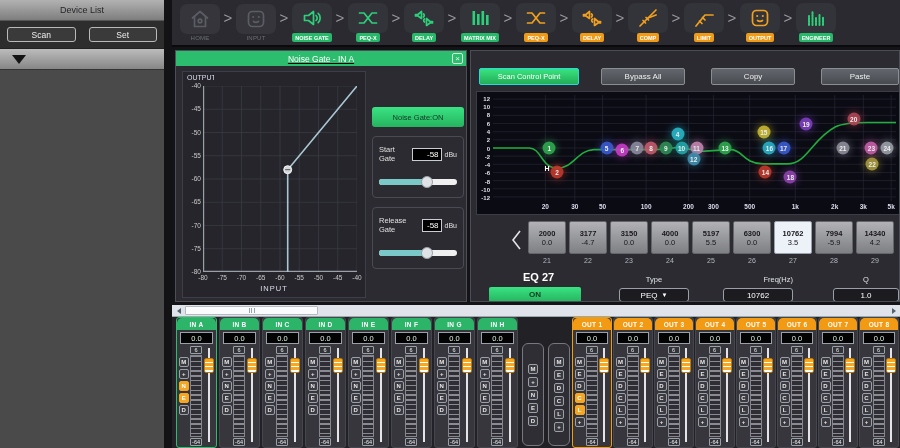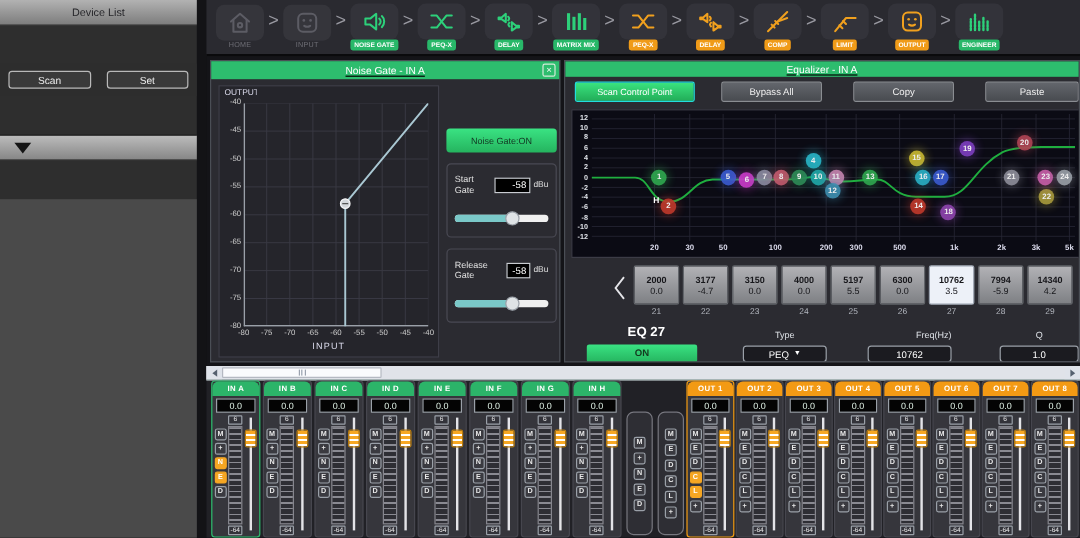--- a/index.html
+++ b/index.html
@@ -1,21 +1,21 @@
 <!DOCTYPE html>
 <html><head>
 <meta charset="utf-8">
 <style>
   * { margin:0; padding:0; box-sizing:border-box; }
   html,body { width:900px; height:448px; overflow:hidden; background:#101014;
     font-family:"Liberation Sans", sans-serif; -webkit-font-smoothing:antialiased; }
 
   
   .sidebar { position:absolute; left:0; top:0; width:172px; height:448px; background:#131316; }
-  .sb-inner { position:absolute; left:0; top:0; width:164px; height:448px; background:#2e2e2e; display:flex; flex-direction:column;gap:32px; }
+  .sb-inner { position:absolute; left:0; top:0; width:164px; height:448px; background:#2e2e2e; display:flex; flex-direction:column; }
   .sb-title { height:21px; background:linear-gradient(#b2b2b2,#7e7e7e); color:#26262a; font-size:9px; display:flex; align-items:center; justify-content:center; border-bottom:1px solid #555; }
   .sb-btnrow { height:27px; background:#2d2d2d; display:flex; align-items:center; padding:0 7px; gap:13px; }
   .sb-btn { flex:1; height:15px; background:#3a3a3a; border:1px solid #b9b9b9; border-radius:3px; color:#eee; font-size:8.5px; display:flex; align-items:center; justify-content:center; }
   .sb-drop { height:22px; background:linear-gradient(#bcbcbc,#868686); display:flex; align-items:center; padding-left:12px; border-top:1px solid #222; border-bottom:1px solid #333; }
   .sb-tri { width:0; height:0; border-left:7px solid transparent; border-right:7px solid transparent; border-top:9px solid #151515; }
   .sb-body { flex:1; background:#4a4a4a; }
 
   
   .topbar { position:absolute; left:172px; top:0; width:728px; height:47px; background:#2a2a30; border-bottom:2px solid #0a0a0c; display:flex; align-items:center; padding-left:6px; overflow:hidden; }
   .tb-item { width:44px; display:flex; flex-direction:column; align-items:center; }
@@ -349,23 +349,20 @@
               <div class="gg-track"></div>
               <div class="gg-fill" style="width: 62%;"></div>
               <div class="gg-handle" style="left: calc(62% - 6px);"></div>
             </div>
           </div>
         </div>
     </div>
   </div>
 
   <div class="panel eq-panel">
-    <div class="p-title eq-title">
-      <span>Equalizer - IN A</span>
-    </div>
     <div class="gbtn greenbtn" style="left:8px;width:100px;">Scan Control Point</div>
     <div class="gbtn" style="left:130px;width:84px;">Bypass All</div>
     <div class="gbtn" style="left:240px;width:84px;">Copy</div>
     <div class="gbtn" style="left:350px;width:78px;">Paste</div>
 
     <div class="eq-graph" id="eq-graph">
       <div class="eq-plot" id="eq-plot">
         <svg viewBox="0 0 100 100" preserveAspectRatio="none" id="eq-svg">
           <line x1="0" y1="3.8461538461538463" x2="100" y2="3.8461538461538463" stroke="#262634" stroke-width="0.7" vector-effect="non-scaling-stroke"></line>
             <line x1="0" y1="11.538461538461538" x2="100" y2="11.538461538461538" stroke="#262634" stroke-width="0.7" vector-effect="non-scaling-stroke"></line>

